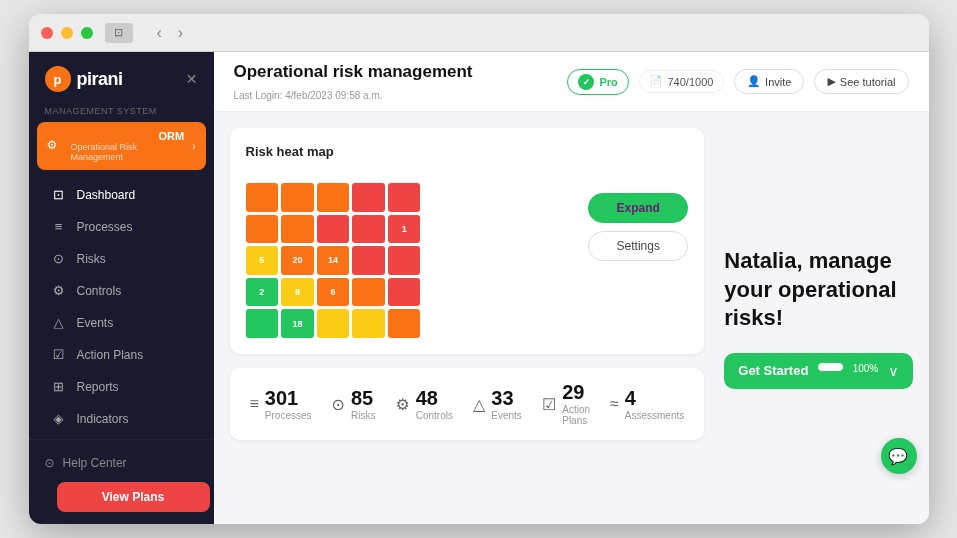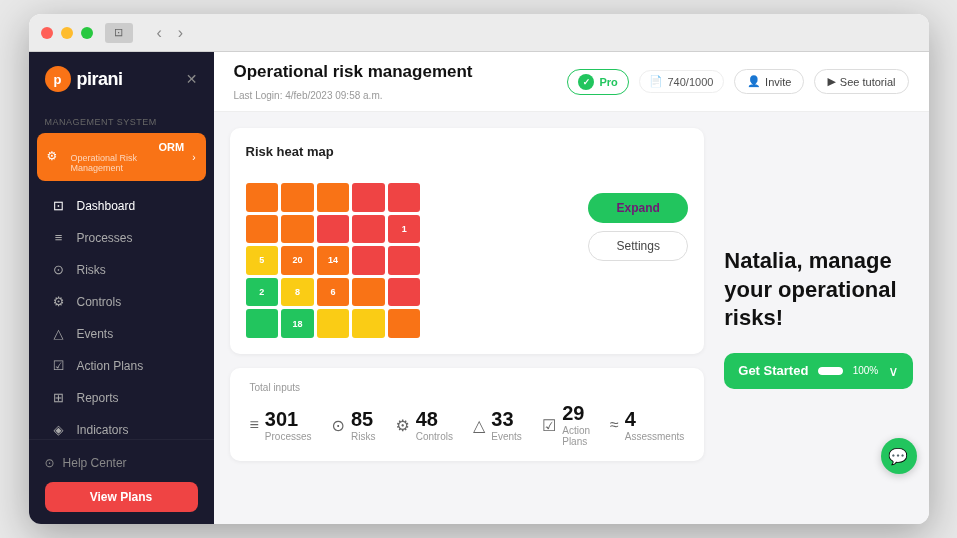--- a/index.html
+++ b/index.html
@@ -107,21 +107,20 @@
       color: #888;
       font-size: 14px;
       cursor: pointer;
     }
     .mgmt-label {
       font-size: 9px;
       color: #666;
       padding: 4px 16px 6px;
       text-transform: uppercase;
       letter-spacing: 0.5px;
-      margin-top: 11px;
     }
     .orm-item {
       margin: 0 8px 8px;
       background: #f97316;
       border-radius: 8px;
       padding: 8px 10px;
       display: flex;
       align-items: center;
       gap: 8px;
       cursor: pointer;
@@ -170,21 +169,21 @@
     .help-item {
       display: flex;
       align-items: center;
       gap: 8px;
       color: #888;
       font-size: 12px;
       cursor: pointer;
       padding: 4px 0;
     }
     .view-plans-btn {
-      margin: 8px 0 0;
+      margin: 8px 12px 0;
       background: #ef4444;
       color: white;
       border: none;
       border-radius: 8px;
       padding: 8px 0;
       width: 100%;
       font-size: 12px;
       font-weight: 600;
       cursor: pointer;
     }
@@ -397,21 +396,20 @@
       font-weight: 700;
       color: #111;
       line-height: 1.3;
       margin-bottom: 20px;
     }
     .get-started-container {
       background: #22c55e;
       border-radius: 10px;
       padding: 10px 14px;
       display: flex;
-      align-items: center;
       gap: 10px;
       cursor: pointer;
       position: relative;
     }
     .get-started-label {
       color: white;
       font-size: 13px;
       font-weight: 600;
     }
     .progress-bar-wrap {
@@ -601,21 +599,20 @@
                   </div>
               </div>
               <div class="heat-map-buttons">
                 <button class="expand-btn">Expand</button>
                 <button class="settings-btn">Settings</button>
               </div>
             </div>
           </div>
 
           <div class="stats-card">
-            <div class="total-inputs-label">Total inputs</div>
             <div class="stats-row" id="stats-row">
             <div class="stat-item">
       <span class="stat-icon">≡</span>
       <div>
         <div class="stat-value">301</div>
         <div class="stat-label">Processes</div>
       </div>
     </div>
                 <div class="stat-item">
       <span class="stat-icon">⊙</span>

